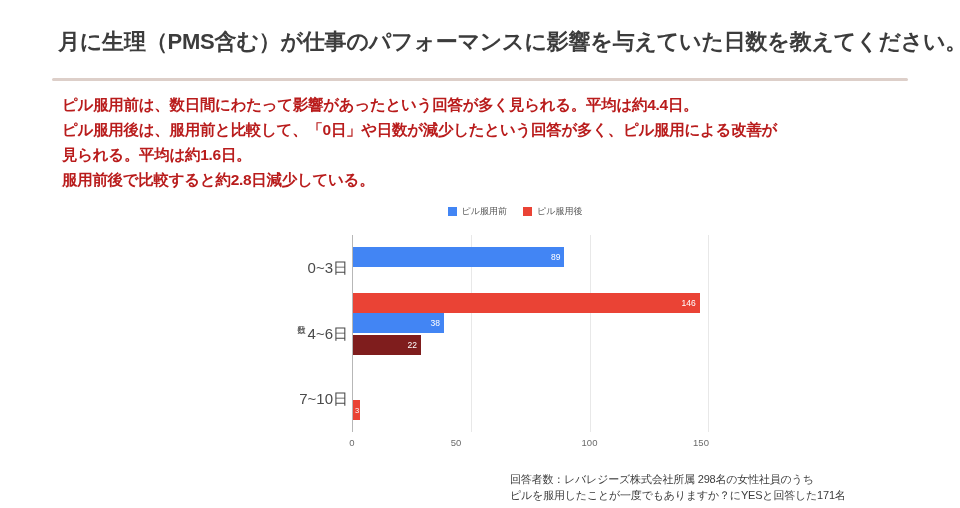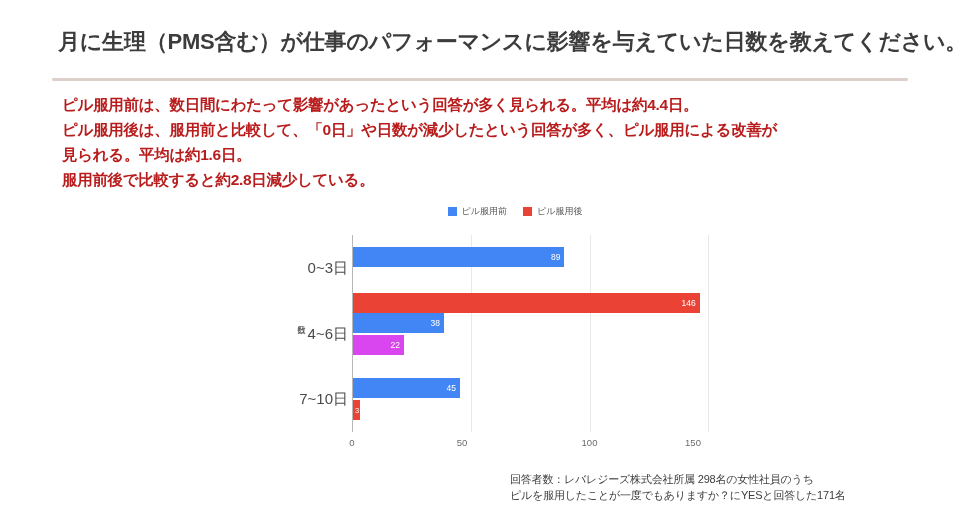--- a/index.html
+++ b/index.html
@@ -202,43 +202,40 @@
     </div>
   </div>
 
   <div id="yaxis-title">日数</div>
 
   <div id="plot-frame">
     <div id="axis-baseline"></div>
 
   <div class="xtick-label" style="left: 0px;">0</div>
       <div class="gridline" style="left: 118.75px;"></div>
-      <div class="xtick-label" style="left: 110px;">50</div>
+      <div class="xtick-label" style="left: 104px;">50</div>
       <div class="gridline" style="left: 237.5px;"></div>
       <div class="xtick-label" style="left: 237.5px;">100</div>
       <div class="gridline" style="left: 356.25px;"></div>
-      <div class="xtick-label" style="left: 341px;">150</div>
+      <div class="xtick-label" style="left: 349px;">150</div>
       <div class="ycat-label" style="top: 32.8333px;">0~3日</div>
       <div class="bar series-before" style="width: 211.375px; height: 20px; top: 11.8333px; background: rgb(66, 133, 244);">
         <span class="bar-value">89</span>
       </div>
       <div class="bar series-after" style="width: 346.75px; height: 20px; top: 33.8333px; background: rgb(234, 67, 53); margin-top: 24px;">
         <span class="bar-value">146</span>
       </div>
       <div class="ycat-label" style="top: 98.5px;">4~6日</div>
       <div class="bar series-before" style="width: 91px; height: 20px; top: 77.5px; background: rgb(66, 133, 244);">
         <span class="bar-value">38</span>
       </div>
-      <div class="bar series-after" style="width: 51px; height: 20px; top: 99.5px; background: #d946ef;">
+      <div class="bar series-after" style="width: 68px; height: 20px; top: 99.5px; background: #7f1d1d;">
         <span class="bar-value">22</span>
       </div>
       <div class="ycat-label" style="top: 164.167px;">7~10日</div>
-      <div class="bar series-before" style="width: 106.875px; height: 20px; top: 143.167px; background: rgb(66, 133, 244);">
-        <span class="bar-value">45</span>
-      </div>
       <div class="bar series-after tiny" style="width: 7.125px; height: 20px; top: 165.167px; background: rgb(234, 67, 53);">
         <span class="bar-value">3</span>
       </div>
     </div>
 
 </div>
 
 <div id="footnote">
   <div class="footnote-line">回答者数：レバレジーズ株式会社所属 298名の女性社員のうち</div>
   <div class="footnote-line">ピルを服用したことが一度でもありますか？にYESと回答した171名</div>

